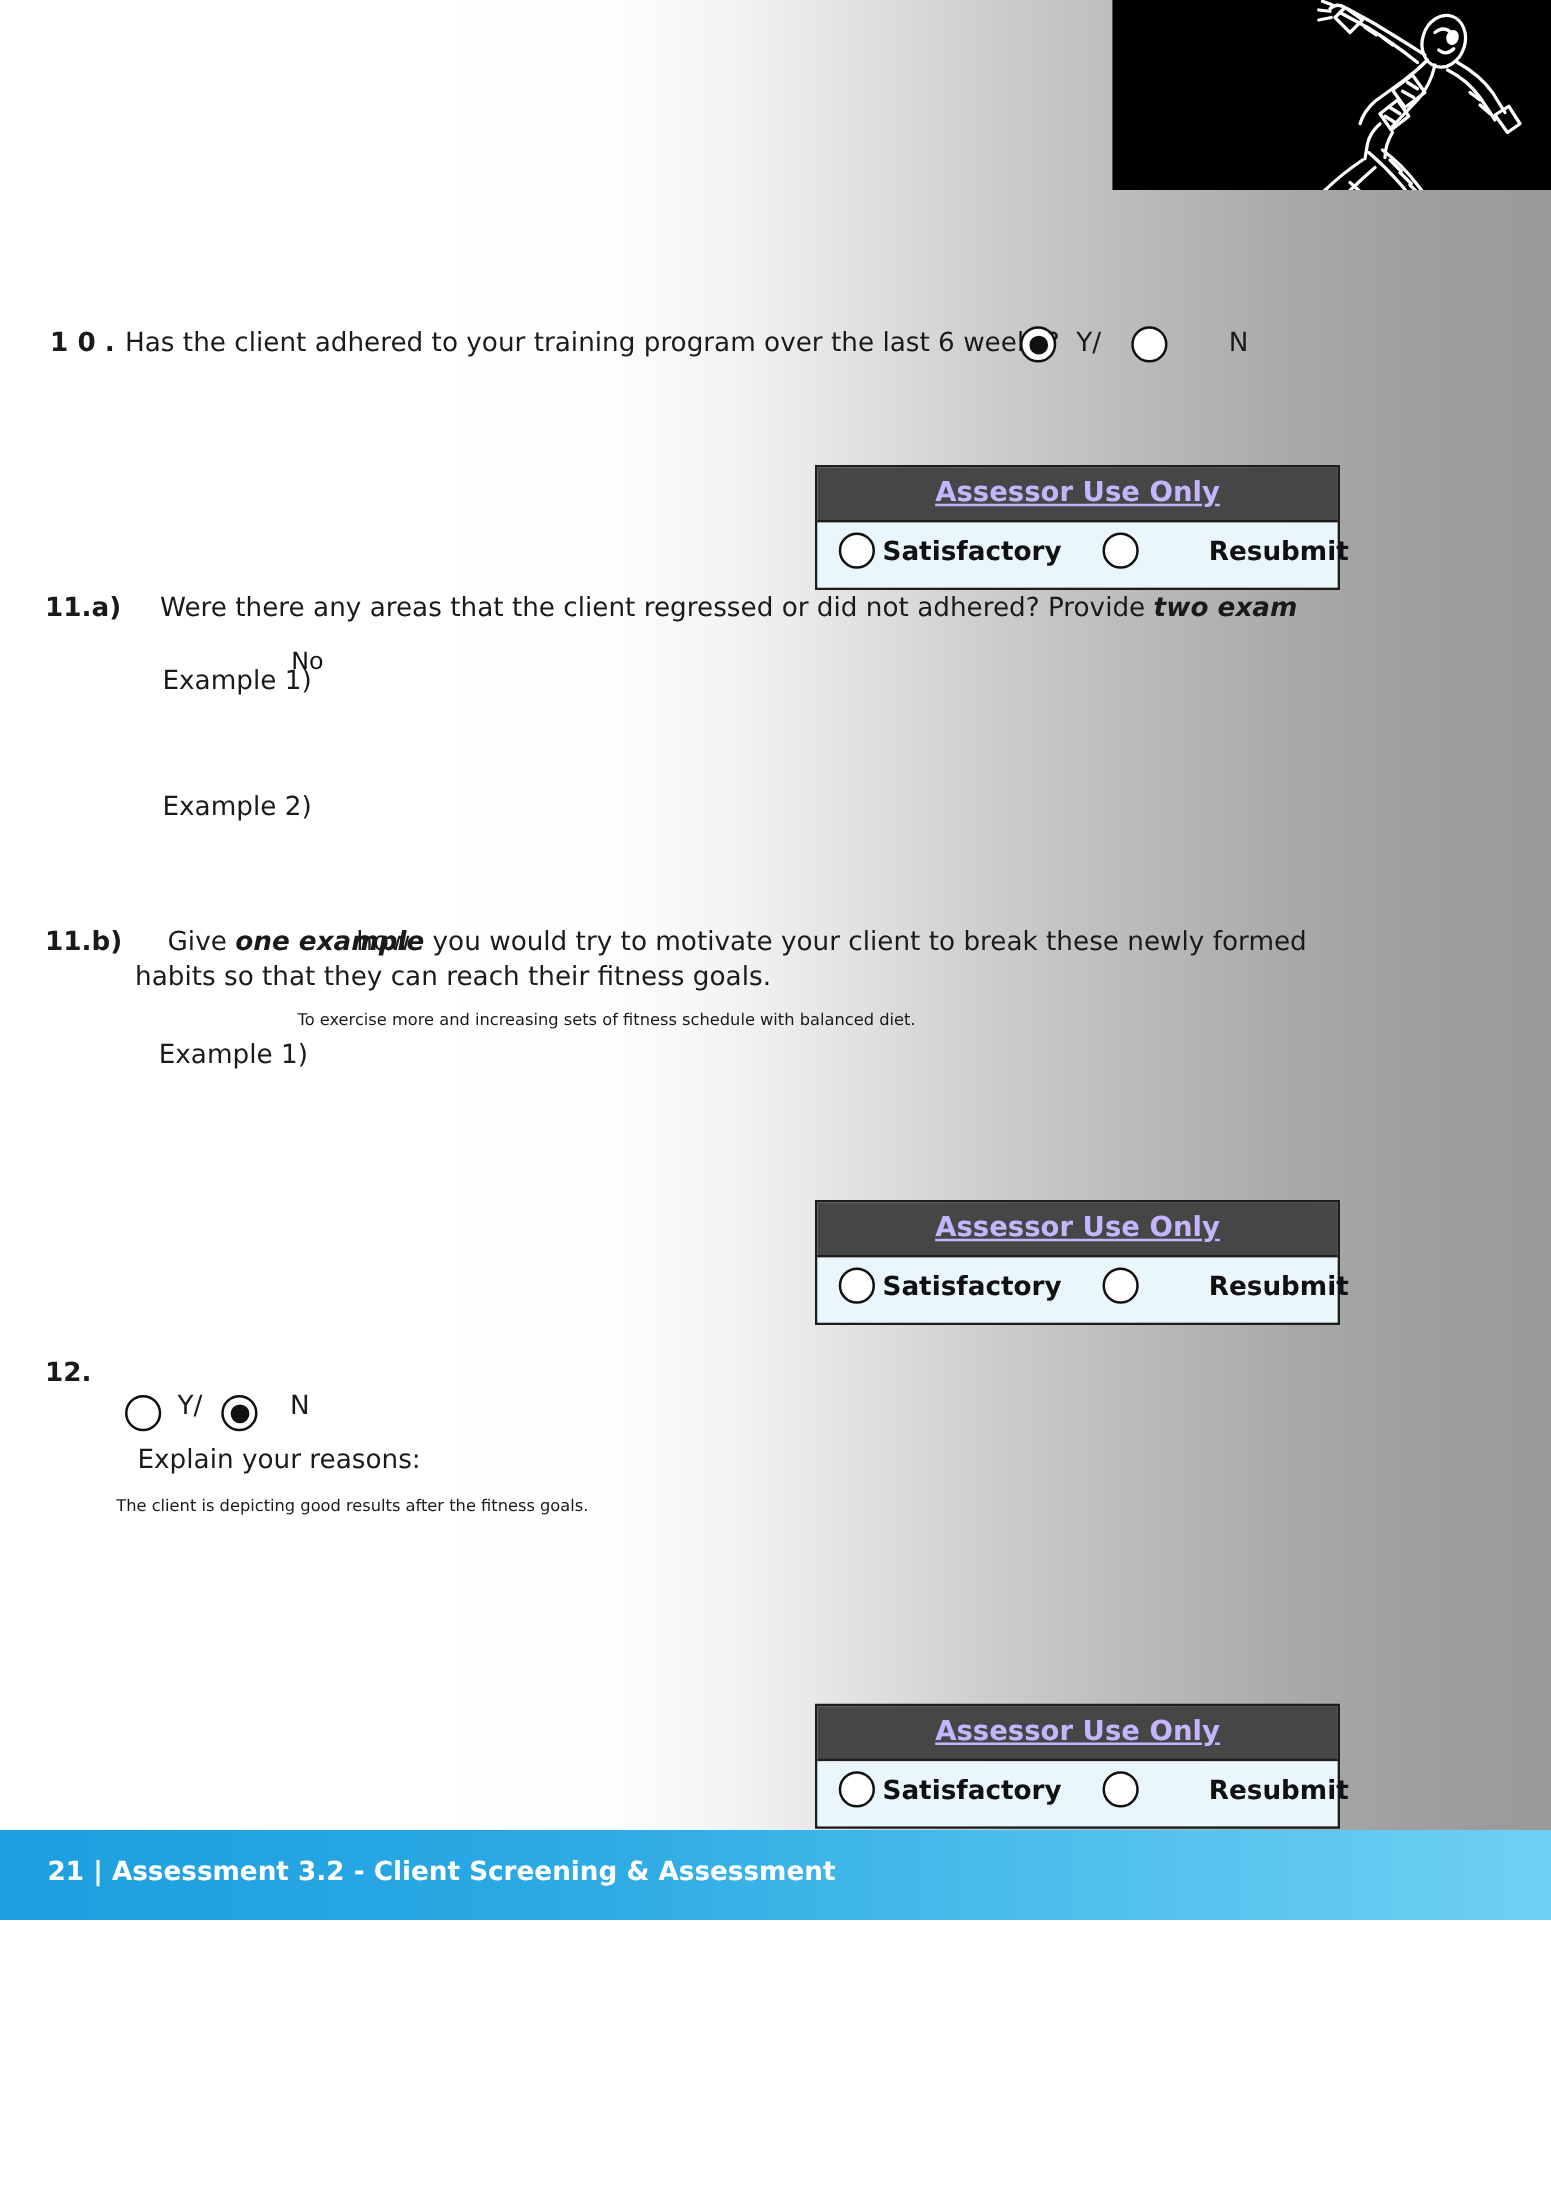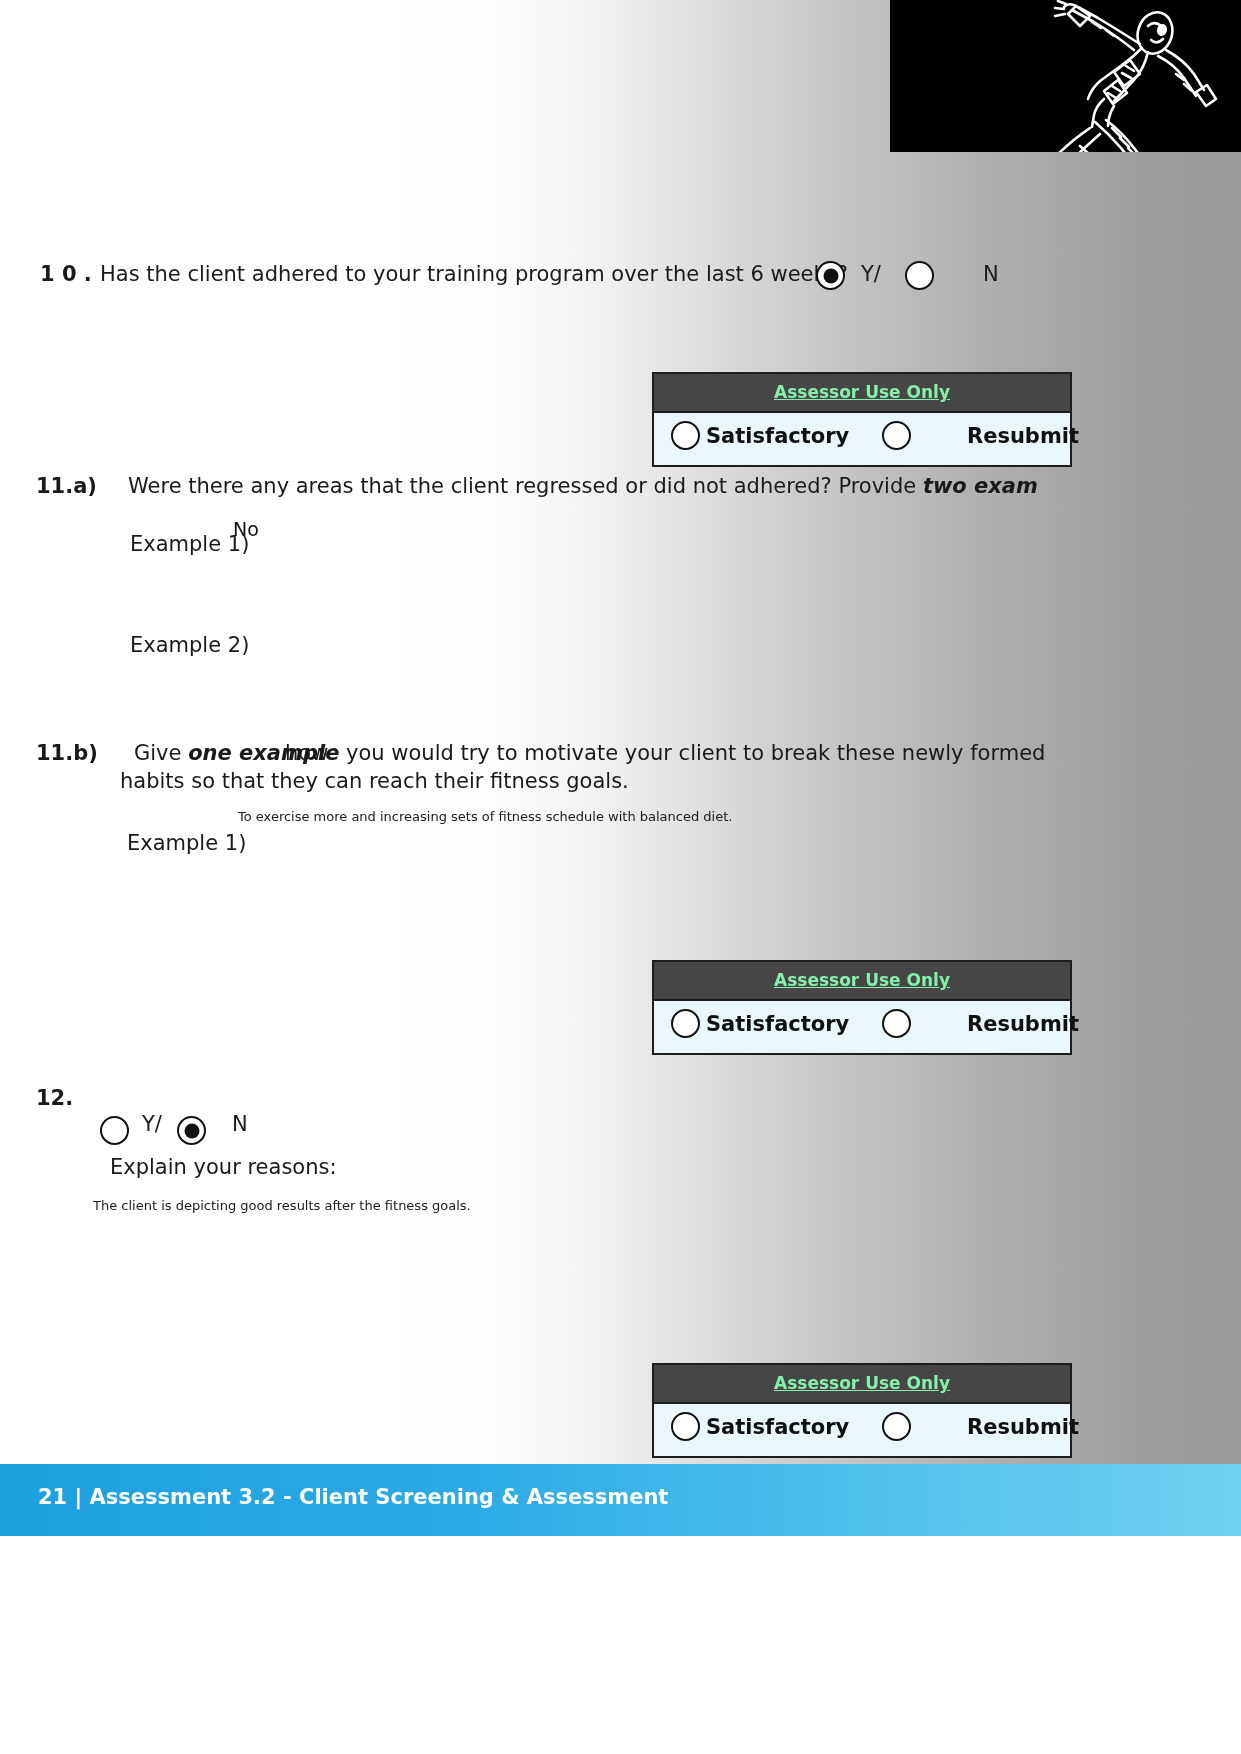--- a/index.html
+++ b/index.html
@@ -48,22 +48,22 @@
   }
 
   
   .assessor{
     position:absolute; left:652px; width:420px;
     border:2px solid #1d1d1d;
     box-sizing:border-box;
   }
   .assessor .hdr{
     background:#464646;
-    color:#86efac;
-    font-size:17px;font-weight:bold;
+    color:#c4b5fd;
+    font-size:22px;font-weight:bold;
     text-align:center;
     padding:8px 0 9px 0;
     border-bottom:2px solid #1d1d1d;
   }
   .assessor .hdr span{text-decoration:underline;}
   .assessor .body{
     background:#e9f7fc;
     height:52px;
     position:relative;
   }
@@ -178,21 +178,21 @@
   <div class="txt q" style="left:130px; top:531px;">Example 1)</div>
   <div class="txt ans" style="left:233px; top:518px;">No</div>
 
   <div class="txt q" style="left:130px; top:632px;">Example 2)</div>
 
   <div class="txt qnum" style="left:36px; top:740px;">11.b)</div>
   <div class="txt q" style="left:134px; top:740px;">
     <span>Give </span><span class="bi">one example</span><span> you would try to motivate your client to break these newly formed</span>
   </div>
   <div class="txt q" style="left:285px; top:740px;">how</div>
-  <div class="txt q" style="left:120px; top:768px;">habits so that they can reach their fitness goals.</div>
+  <div class="txt q" style="left:108px; top:768px;">habits so that they can reach their fitness goals.</div>
 
   <div class="txt q" style="left:127px; top:830px;">Example 1)</div>
   <div class="txt small" style="left:238px; top:809px;">To exercise more and increasing sets of fitness schedule with balanced diet.</div>
 
   <div class="assessor" style="top:960px;">
     <div class="hdr">
       <span>Assessor Use Only</span>
     </div>
     <div class="body">
       <div class="radio r1"></div>

